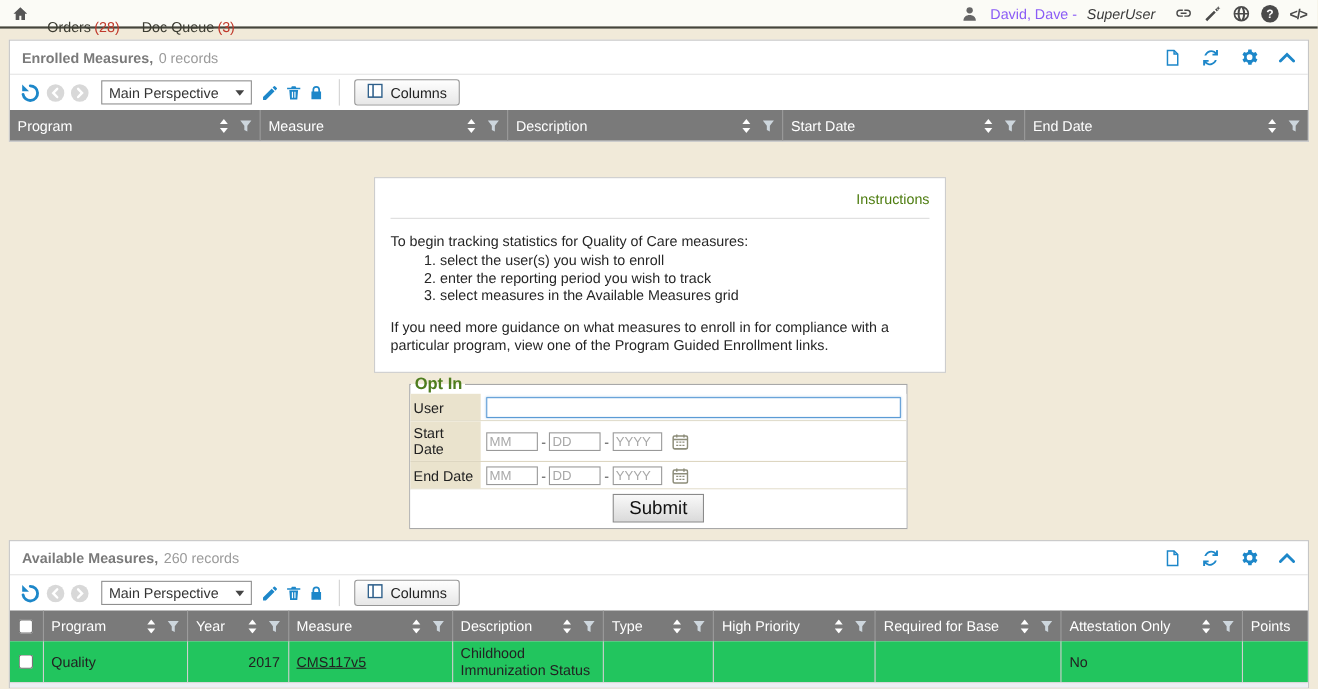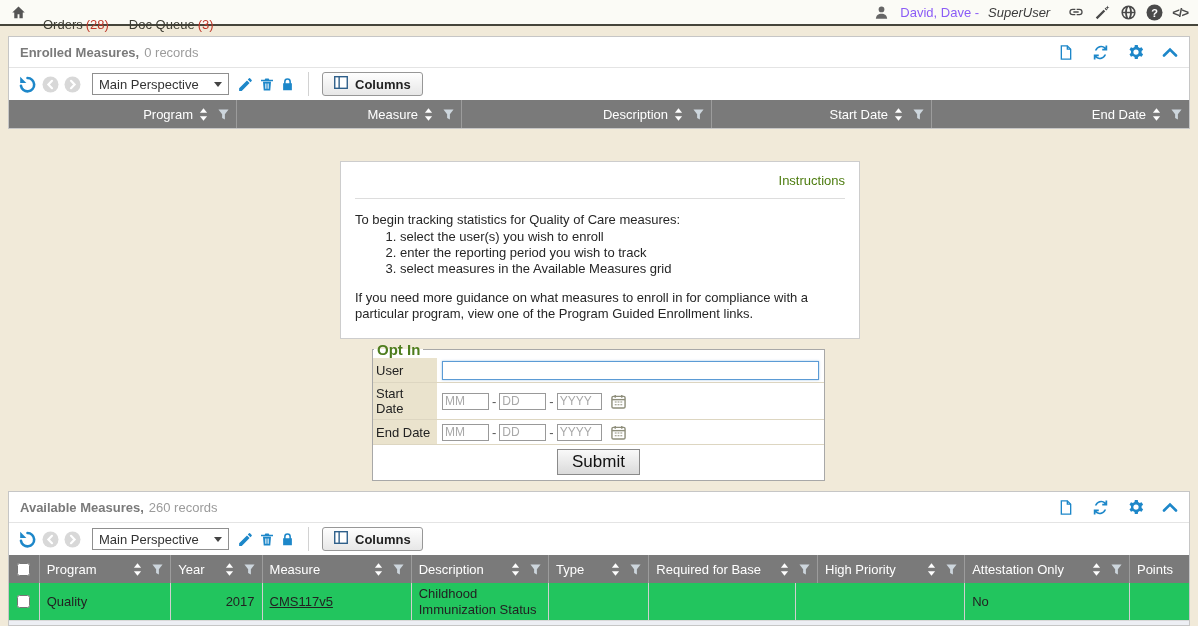--- a/index.html
+++ b/index.html
@@ -15,39 +15,39 @@
   .topbar-nav { display:flex; align-items:center; gap:20px; margin-left:16px; }
   .nav-item { cursor:pointer; color:#3d3d33; white-space:nowrap;margin-top:24px; }
   .nav-count { color:#c0392b; margin-left:3px; }
   .topbar-right { margin-left:auto; display:flex; align-items:center; gap:9px; }
   .user-name { color:#8b5cf6; margin-left:2px; }
   .user-role { font-style:italic; color:#3a3a3a; margin-right:8px; }
   .tb-icon { display:flex; align-items:center; cursor:pointer; }
   .code-glyph { font-weight:bold; color:#4a4a4a; font-size:13px; letter-spacing:-1px; }
   
   .panel { margin:0 8px; background:#fff; border:1px solid #c6c6c6; overflow:hidden; }
-  #enrolled-panel { margin-top:10px;text-align:right; }
+  #enrolled-panel { margin-top:10px; }
   .panel-titlebar { height:31px; display:flex; align-items:center; padding:0 11px;
                     border-bottom:1px solid #e4e4e4; }
   .panel-title { font-weight:bold; color:#7a7a7a; }
   .panel-records { color:#9b9b9b; margin-left:5px; }
   .panel-actions { margin-left:auto; display:flex; align-items:center; gap:17px; }
   .panel-actions span { cursor:pointer; display:flex; align-items:center; }
   
   .toolbar { height:32px; display:flex; align-items:center; padding:0 9px; }
   .tbtn { display:flex; align-items:center; cursor:pointer; margin-right:5px; }
   .perspective-select { width:137px; height:22px; border:1px solid #8f8f8f; background:#fff;
                         display:flex; align-items:center; justify-content:space-between;
                         padding:0 6px; margin:0 8px 0 6px; cursor:pointer; }
   .caret-down { width:0; height:0; border-left:4px solid transparent;
                 border-right:4px solid transparent; border-top:5px solid #444; }
   .toolbar-sep { width:1px; height:24px; background:#d2d2d2; margin:0 13px 0 8px; }
   .columns-btn { height:24px; border:1px solid #979797; border-radius:3px;
                  background:linear-gradient(#fefefe,#e7e7e7); display:flex; align-items:center;
-                 gap:7px; padding:0 11px; color:#222; cursor:pointer;font-weight:bold; }
+                 gap:7px; padding:0 11px; color:#222; cursor:pointer; }
   
   .grid-header { display:flex; background:#7a7a7a; height:28px; color:#fff; }
   .gh-cell { display:flex; align-items:center; padding:0 7px; border-right:1px solid #9c9c9c; }
   .gh-label { flex:1; white-space:nowrap; overflow:hidden; }
   .gh-icons { display:flex; align-items:center; gap:10px; margin-left:6px; }
   .gh-icons span { display:flex; cursor:pointer; }
   
   .ec0{width:228px}.ec1{width:225px}.ec2{width:250px}.ec3{width:220px}
   .ec4{flex:1;border-right:none}
   
@@ -524,38 +524,38 @@
               <path d="M5 14l4-5H1z" fill="#fff"></path>
             </svg>
           </span>
           <span>
             <svg width="11" height="11" viewBox="0 0 12 12">
               <path d="M.5.5h11L7.5 5.8v5.7l-3-1.6V5.8z" fill="#cdd6dd"></path>
             </svg>
           </span>
         </span>
     </div>
+    <div class="gh-cell ac5">
+      <span class="gh-label">High Priority</span>
+      <span class="gh-icons">
+          <span>
+            <svg width="9" height="13" viewBox="0 0 10 14">
+              <path d="M5 0l4 5H1z" fill="#fff"></path>
+              <path d="M5 14l4-5H1z" fill="#fff"></path>
+            </svg>
+          </span>
+          <span>
+            <svg width="11" height="11" viewBox="0 0 12 12">
+              <path d="M.5.5h11L7.5 5.8v5.7l-3-1.6V5.8z" fill="#cdd6dd"></path>
+            </svg>
+          </span>
+        </span>
+    </div>
     <div class="gh-cell ac6">
       <span class="gh-label">Required for Base</span>
-      <span class="gh-icons">
-          <span>
-            <svg width="9" height="13" viewBox="0 0 10 14">
-              <path d="M5 0l4 5H1z" fill="#fff"></path>
-              <path d="M5 14l4-5H1z" fill="#fff"></path>
-            </svg>
-          </span>
-          <span>
-            <svg width="11" height="11" viewBox="0 0 12 12">
-              <path d="M.5.5h11L7.5 5.8v5.7l-3-1.6V5.8z" fill="#cdd6dd"></path>
-            </svg>
-          </span>
-        </span>
-    </div>
-    <div class="gh-cell ac5">
-      <span class="gh-label">High Priority</span>
       <span class="gh-icons">
           <span>
             <svg width="9" height="13" viewBox="0 0 10 14">
               <path d="M5 0l4 5H1z" fill="#fff"></path>
               <path d="M5 14l4-5H1z" fill="#fff"></path>
             </svg>
           </span>
           <span>
             <svg width="11" height="11" viewBox="0 0 12 12">
               <path d="M.5.5h11L7.5 5.8v5.7l-3-1.6V5.8z" fill="#cdd6dd"></path>

